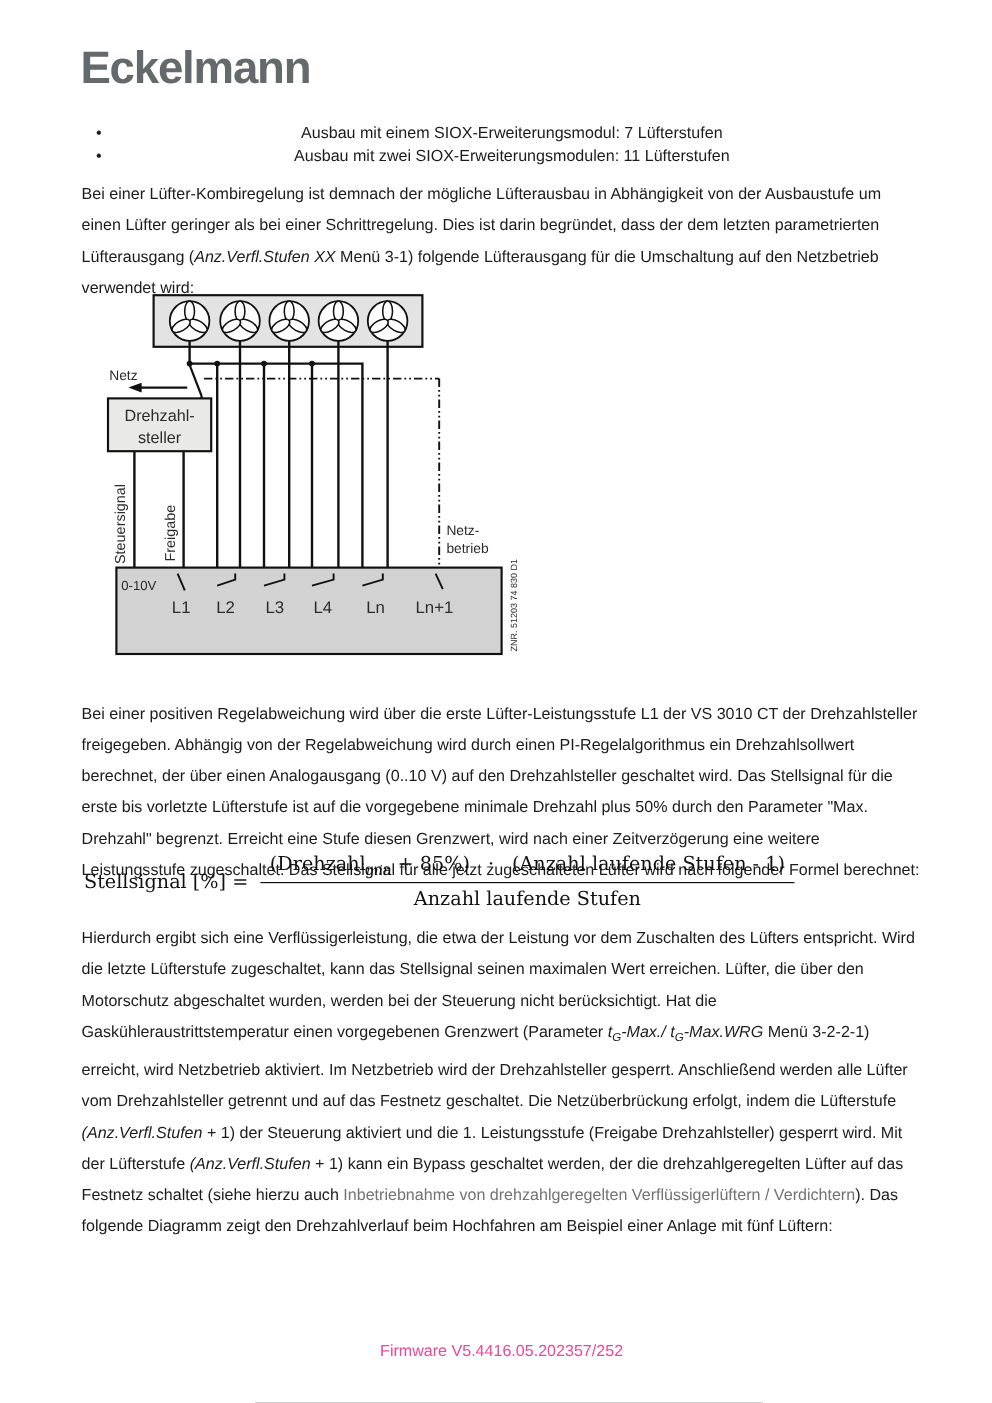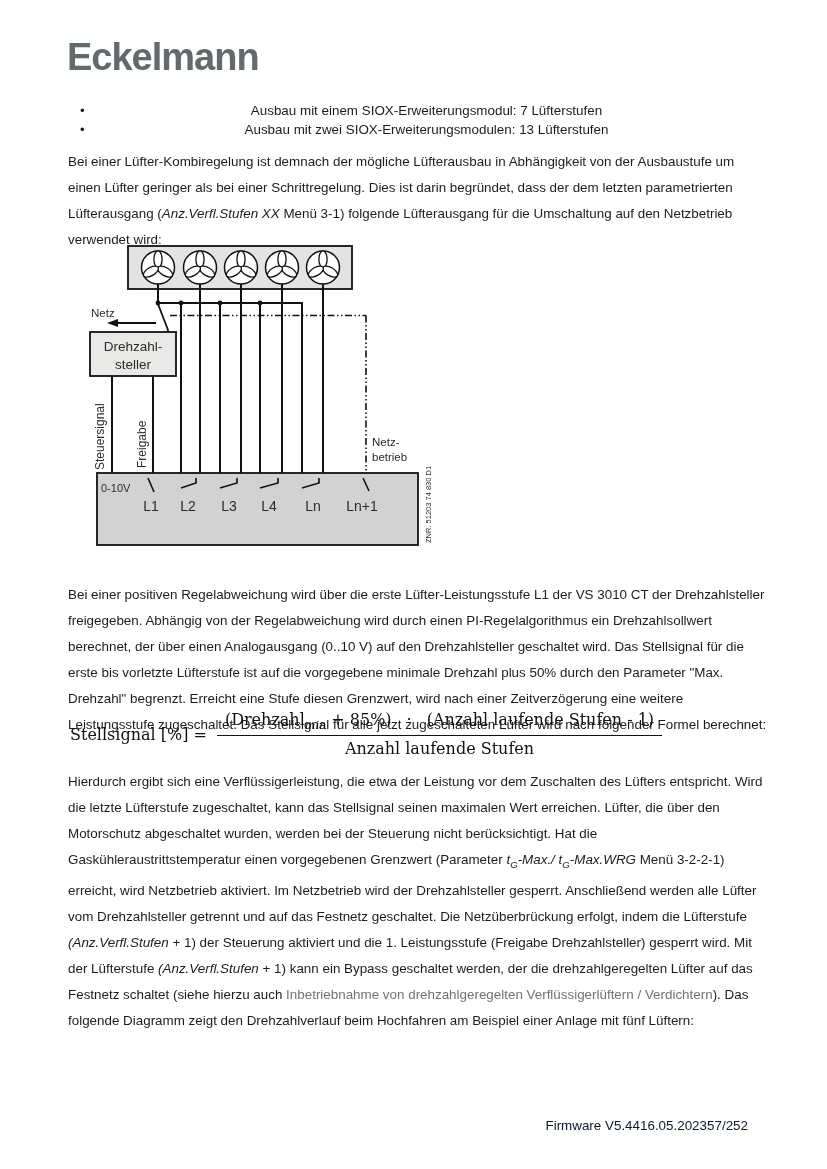--- a/index.html
+++ b/index.html
@@ -47,36 +47,36 @@
     display:flex; align-items:center;
     font-family:"DejaVu Serif", serif; font-size:16px; color:#111;
   }
   .f-lhs { margin-right:10px; }
   .frac { display:inline-block; text-align:center; }
   .frac .num { display:block; padding:0 8px 3px; border-bottom:1.4px solid #111; }
   .frac .den { display:block; padding-top:3px; }
   .f-sub { font-style:italic; font-size:0.7em; vertical-align:sub; }
   .f-dot { margin:0 15px; }
   .footer {
-    position:absolute; left:56px; top:1118px; width:692px;
-    display:flex; justify-content:flex-end;
-    font-size:13.4px; color:#0f172a;
+    position:absolute; left:72px; top:1118px; width:692px;
+    display:flex; justify-content:center;
+    font-size:13.4px; color:#ec4899;
   }
   svg text { font-family:"Liberation Sans", sans-serif; fill:#2b2b2b; }
 </style>
 </head>
 <body>
 
 <div class="page">
 
   <div class="logo">Eckelmann</div>
 
   <ul class="bullets">
     <li>Ausbau mit einem SIOX-Erweiterungsmodul: 7 Lüfterstufen</li>
-    <li>Ausbau mit zwei SIOX-Erweiterungsmodulen: 13 Lüfterstufen</li>
+    <li>Ausbau mit zwei SIOX-Erweiterungsmodulen: 11 Lüfterstufen</li>
   </ul>
 
   <p class="para para-intro"><span class="seg-n">Bei einer Lüfter-Kombiregelung ist demnach der mögliche Lüfterausbau in Abhängigkeit von der Ausbaustufe um einen Lüfter geringer als bei einer Schrittregelung. Dies ist darin begründet, dass der dem letzten parametrierten Lüfterausgang (</span><span class="seg-i">Anz.Verfl.Stufen XX</span><span class="seg-n"> Menü 3-1) folgende Lüfterausgang für die Umschaltung auf den Netzbetrieb verwendet wird:</span></p>
 
   <svg class="diagram" width="362" height="312" viewBox="0 0 362 312">
 
     <rect x="40" y="4" width="224" height="43" fill="#e3e3e3" stroke="#111" stroke-width="1.8"></rect>
 
     <defs>
       <g id="fan">

